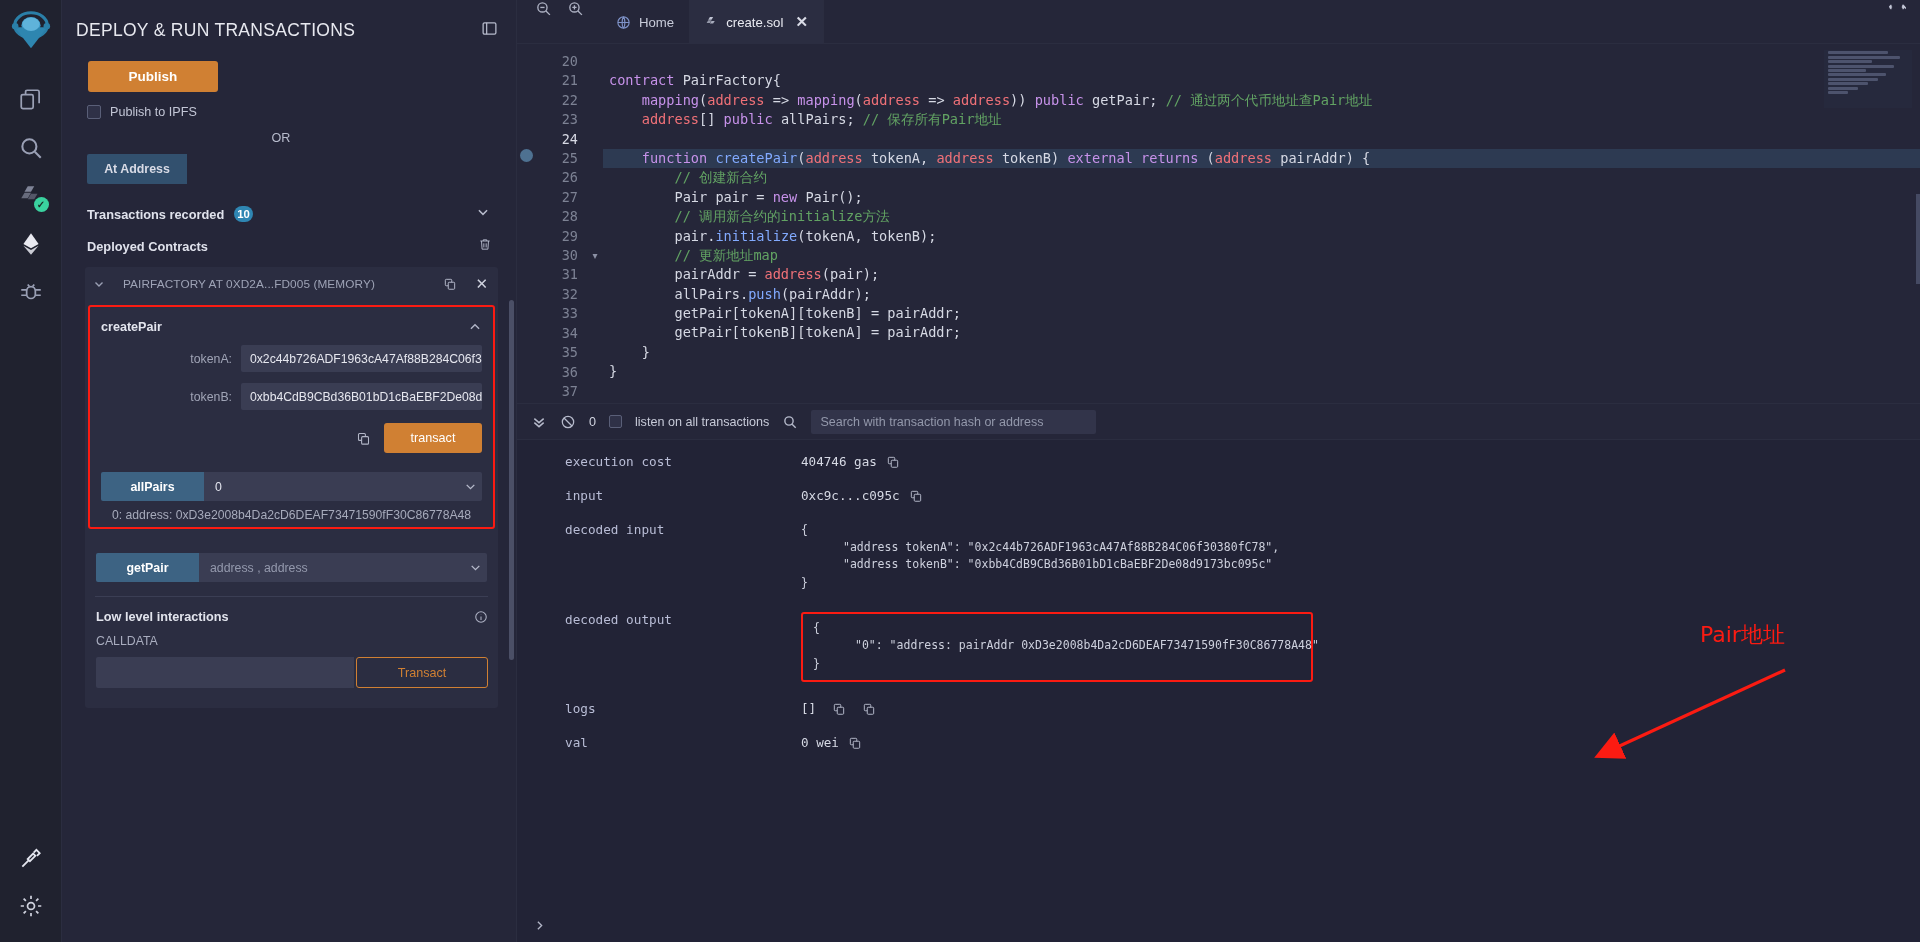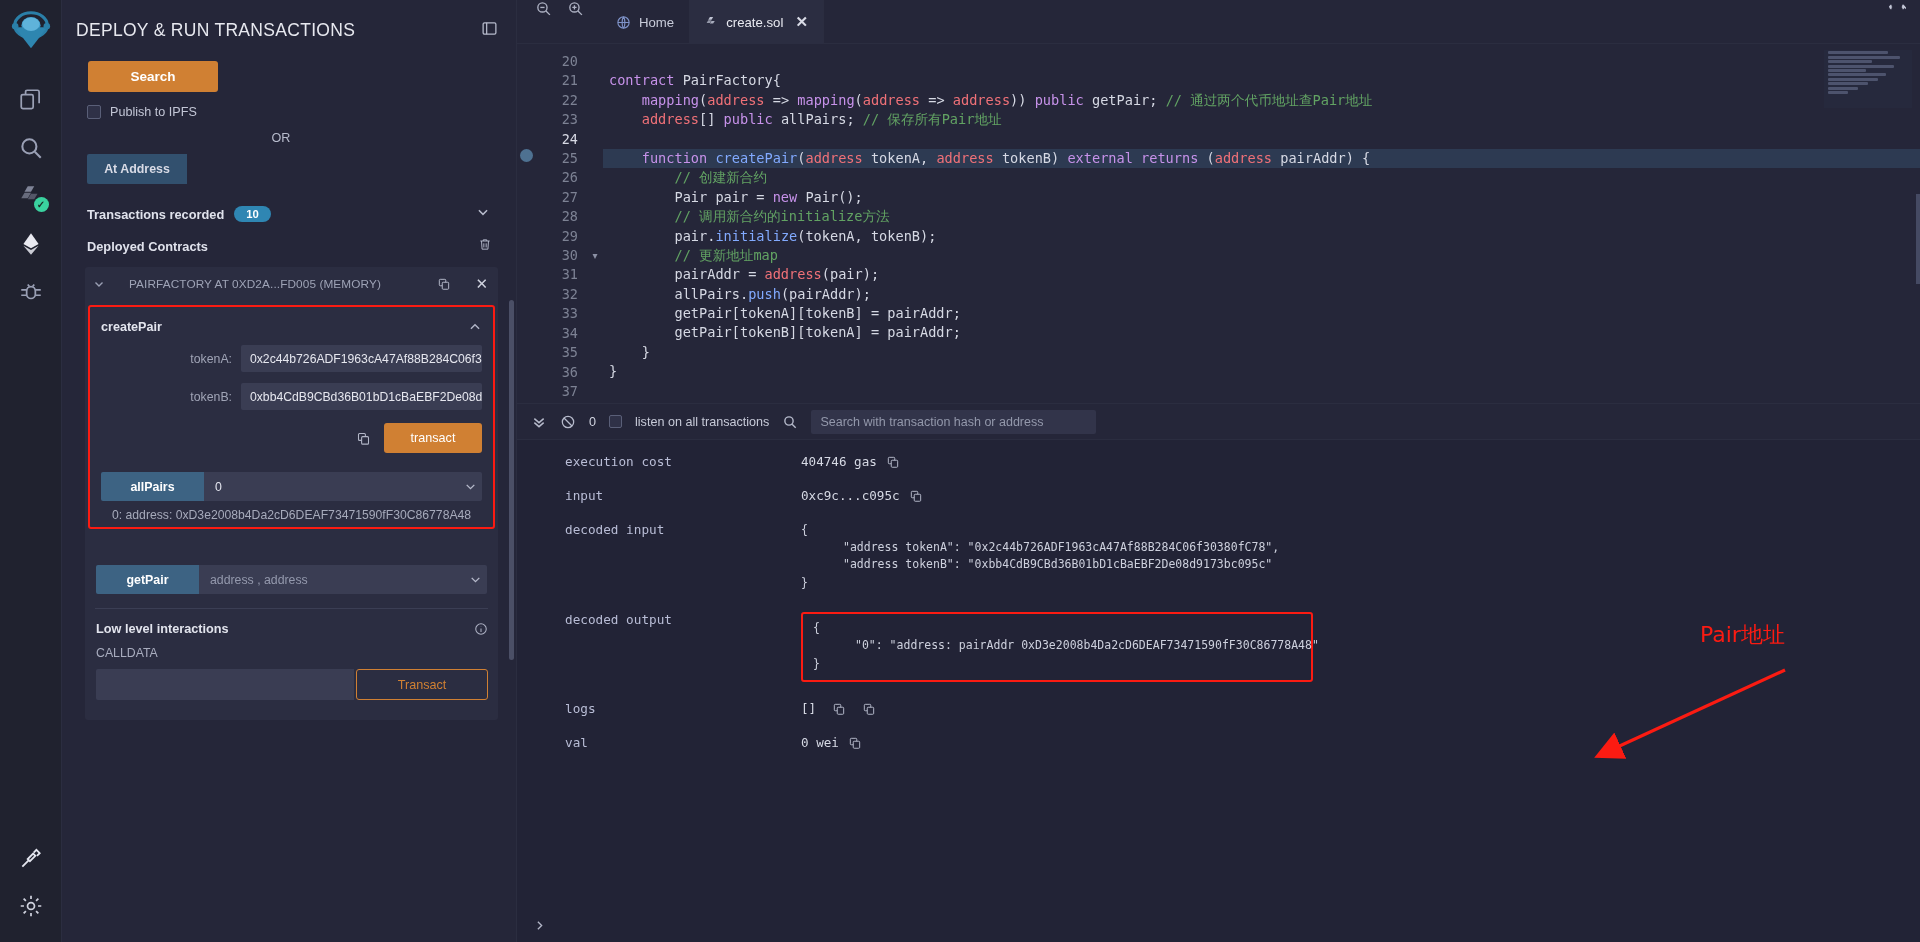--- a/index.html
+++ b/index.html
@@ -78,32 +78,32 @@
   }
   .ataddr-input::placeholder { color: #9ea2b5; }
 
   .txrec-row {
     display: flex; align-items: center; margin-top: 21px; margin-left: 11px;
     padding-right: 10px;
   }
   .txrec-label { font-size: 12.8px; color: #e0e2ec; font-weight: bold; }
   .txrec-badge {
     background: #2f86b3; color: #fff; border-radius: 10px; font-size: 11.3px;
-    padding: 2px 12px; margin-left: 10px; font-weight: bold;
+    padding: 2px 3px; margin-left: 10px; font-weight: bold;
   }
   .txrec-chev { margin-left: auto; color: #b6bacb; cursor: pointer; }
   .txrec-chev svg { width: 14px; height: 14px; }
 
   .depl-row { display: flex; align-items: center; margin-top: 14px; margin-left: 11px; padding-right: 8px; }
   .depl-label { font-size: 12.8px; color: #e0e2ec; font-weight: bold; }
   .depl-trash { margin-left: auto; color: #b0b4c6; cursor: pointer; }
   .depl-trash svg { width: 14px; height: 15px; }
 
   .contract-card { margin-top: 11px; margin-left: 9px; margin-right: 2px; background: #2b2d41; border-radius: 3px; }
-  .cc-head { display: flex; align-items: center; padding: 9px 10px 9px 8px; gap: 24px; }
+  .cc-head { display: flex; align-items: center; padding: 9px 10px 9px 8px; gap: 18px; }
   .cc-chev { color: #9ba0b4; cursor: pointer; display: flex; }
   .cc-chev svg { width: 12px; height: 12px; }
   .cc-title { font-size: 11.8px; color: #9ea3b6; flex: 1; letter-spacing: 0.1px; }
   .cc-icon { color: #b3b7c8; cursor: pointer; display: flex; }
   .cc-icon svg { width: 14px; height: 14px; }
   .cc-close { color: #cfd2de; font-size: 15px; cursor: pointer; line-height: 1; }
 
   
   .redbox {
     border: 2.5px solid #fb1b12; border-radius: 3px; margin: 5px 3px 0 3px; padding: 4px 0 0 0;
@@ -363,21 +363,21 @@
       <div class="lp-title">DEPLOY &amp; RUN TRANSACTIONS</div>
       <div class="lp-headicon">
         <svg viewBox="0 0 24 24" fill="none" stroke="currentColor" stroke-width="1.8">
           <rect x="3" y="4" width="18" height="16" rx="2"></rect>
             <path d="M8 4v16"></path>
         </svg>
       </div>
     </div>
 
     <div class="lp-body">
-      <button class="deploy-btn">Search</button>
+      <button class="deploy-btn">Publish</button>
 
       <div class="ipfs-row">
         <div class="cbox"></div>
         <span class="ipfs-label">Publish to IPFS</span>
       </div>
 
       <div class="or-row">OR</div>
 
       <div class="ataddr-row">
         <button class="ataddr-btn">At Address</button>
@@ -457,21 +457,21 @@
               <span class="call-chev">
                 <svg viewBox="0 0 24 24" fill="none" stroke="currentColor" stroke-width="2.5">
                     <path d="M5 9l7 7 7-7"></path>
                   </svg>
               </span>
             </div>
             <div class="call-result">0: address: 0xD3e2008b4Da2cD6DEAF73471590fF30C86778A48</div>
           </div>
         </div>
 
-        <div style="padding:13px 11px 0 11px; margin-top:20px">
+        <div style="padding:13px 11px 0 11px; margin-top:8px">
           <div class="call-row" style="margin-top:3px">
             <button class="call-btn">getPair</button>
             <input class="call-input" placeholder="address , address" style="">
             <span class="call-chev">
               <svg viewBox="0 0 24 24" fill="none" stroke="currentColor" stroke-width="2.5">
                   <path d="M5 9l7 7 7-7"></path>
                 </svg>
             </span>
           </div>
         </div>

